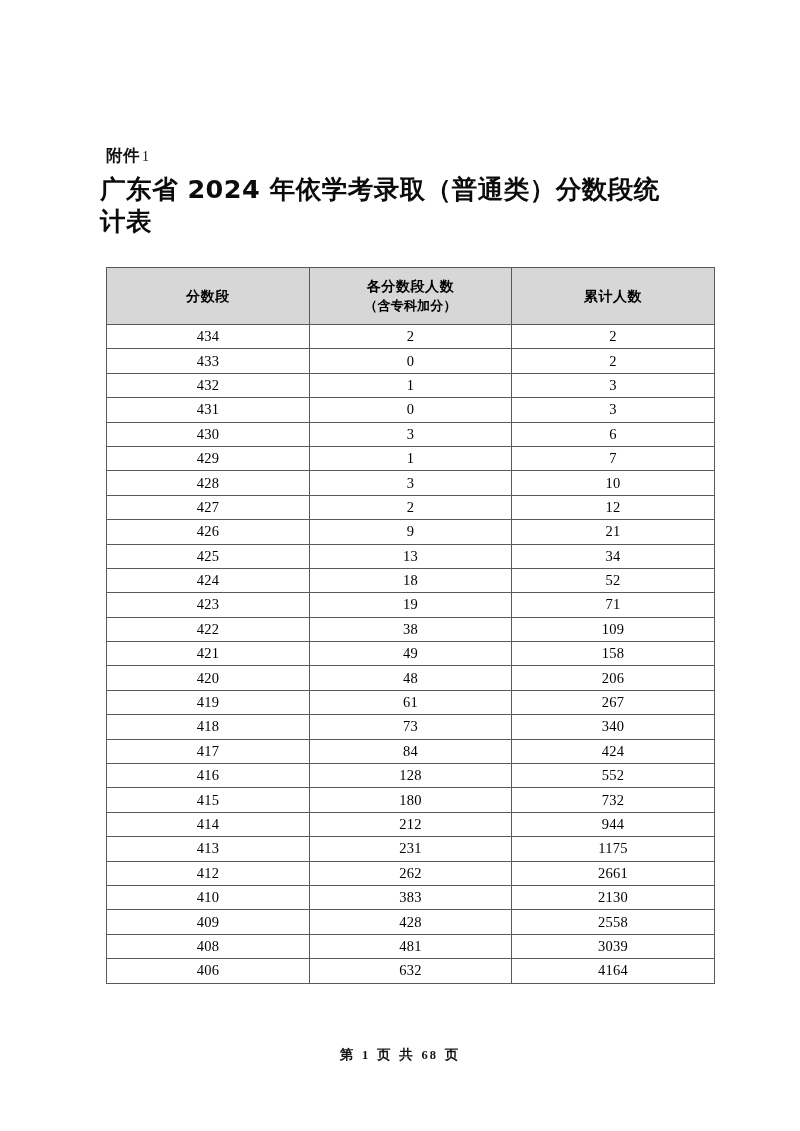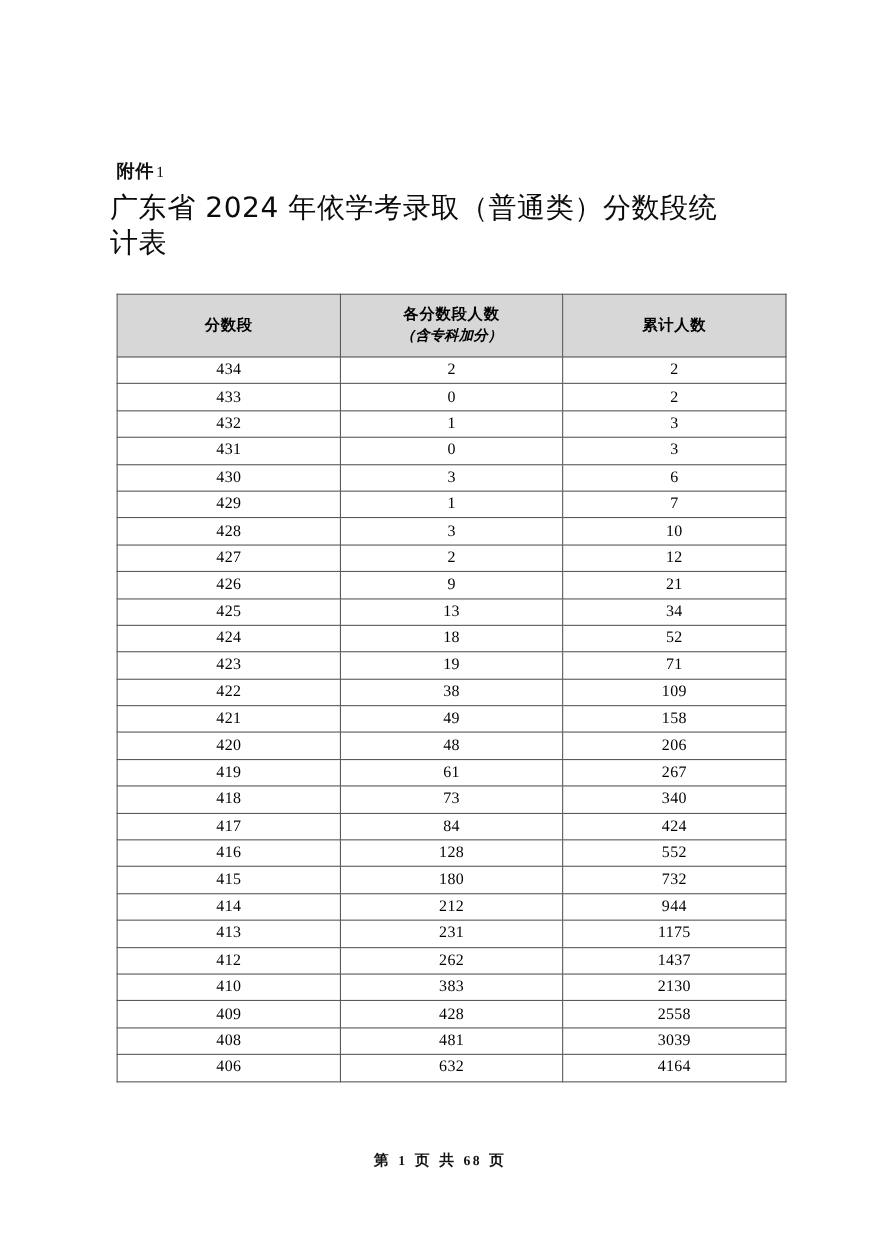--- a/index.html
+++ b/index.html
@@ -45,21 +45,21 @@
   }
 
   
   .doc-title {
     position: absolute;
     left: 100px;
     top: 173px;
     width: 620px;
     text-align: center;
     font-family: "DejaVu Sans", "Liberation Sans", sans-serif;
-    font-weight: 400;
+    font-weight: 700;
     font-size: 25.5px;
     line-height: 32px;
     letter-spacing: 0.5px;
     color: #0b0b0b;
   }
   .doc-title .line1 {
     display: block;
     text-align: left;
     white-space: nowrap;
   }
@@ -101,21 +101,20 @@
     font-family: "DejaVu Sans", "Liberation Sans", sans-serif;
     font-weight: 700;
     font-size: 14px;
     letter-spacing: 0.6px;
     line-height: 20px;
   }
   table.score-table thead th .sub {
     display: block;
     font-size: 13px;
     letter-spacing: 0.2px;
-    font-style: italic;
   }
 
   table.score-table tbody td {
     height: 23.4px;
     font-family: "Liberation Serif", "DejaVu Serif", serif;
     font-size: 14.5px;
     letter-spacing: 0.3px;
   }
 
   
@@ -275,21 +274,21 @@
             <td>944</td>
           </tr>
           <tr>
             <td>413</td>
             <td>231</td>
             <td>1175</td>
           </tr>
           <tr>
             <td>412</td>
             <td>262</td>
-            <td>1437</td>
+            <td>2661</td>
           </tr>
           <tr>
             <td>410</td>
             <td>383</td>
             <td>2130</td>
           </tr>
           <tr>
             <td>409</td>
             <td>428</td>
             <td>2558</td>

